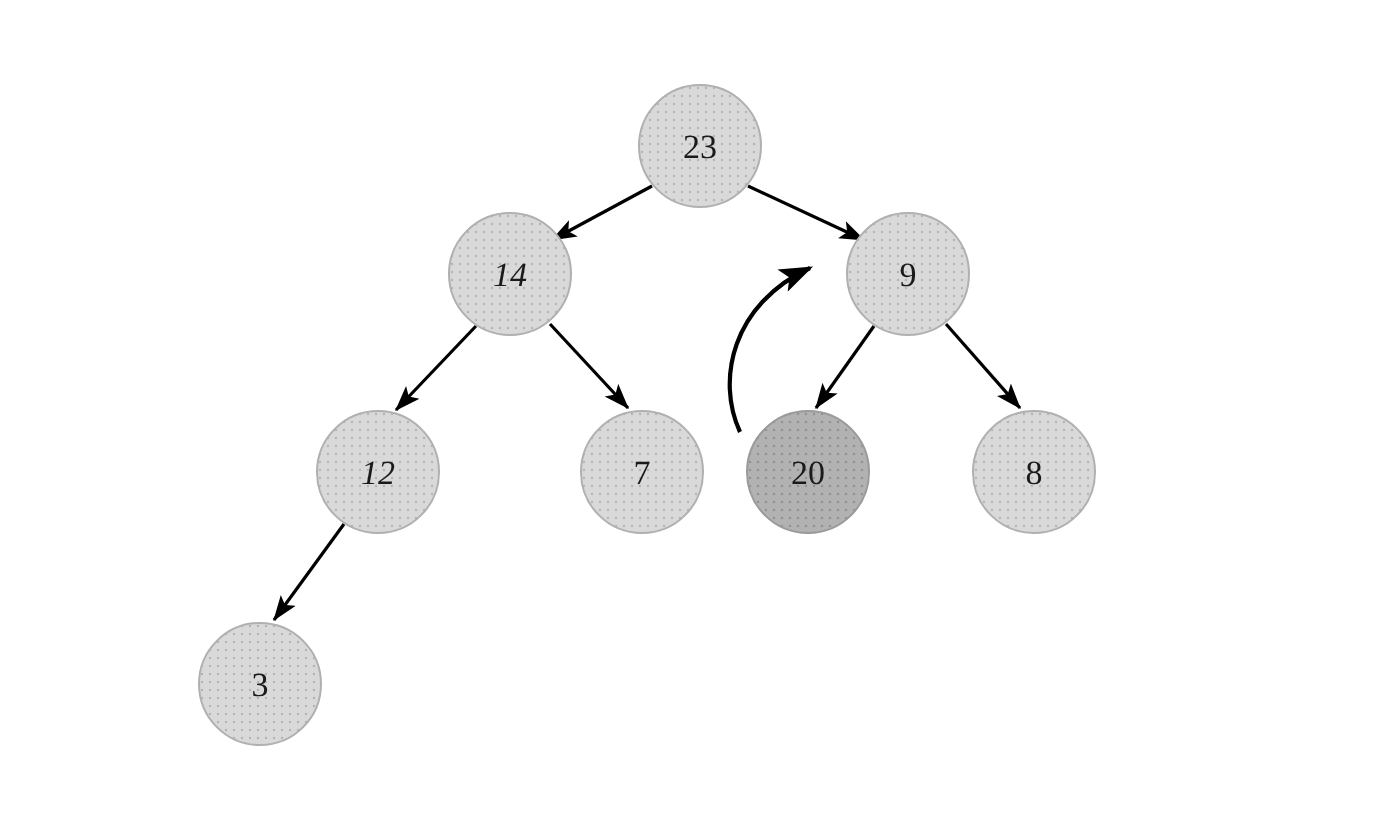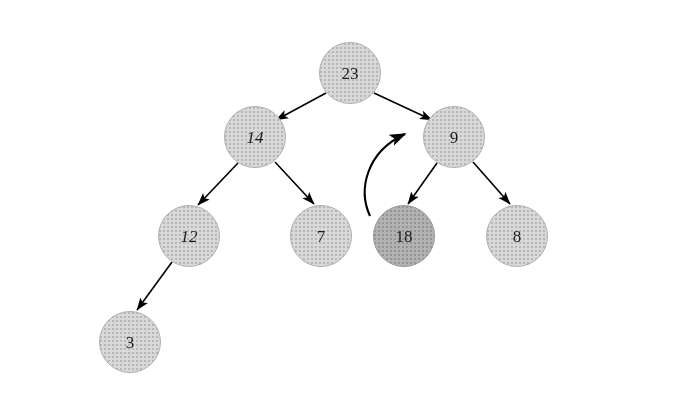--- a/index.html
+++ b/index.html
@@ -90,21 +90,21 @@
       <div class="tree-node" style="left: 423px; top: 106px; width: 62px; height: 62px;">
         <span class="node-label">9</span>
       </div>
       <div class="tree-node" style="left: 158px; top: 205px; width: 62px; height: 62px; font-style: italic;">
         <span class="node-label">12</span>
       </div>
       <div class="tree-node" style="left: 290px; top: 205px; width: 62px; height: 62px;">
         <span class="node-label">7</span>
       </div>
       <div class="tree-node highlight" style="left: 373px; top: 205px; width: 62px; height: 62px;">
-        <span class="node-label">18</span>
+        <span class="node-label">20</span>
       </div>
       <div class="tree-node" style="left: 486px; top: 205px; width: 62px; height: 62px;">
         <span class="node-label">8</span>
       </div>
       <div class="tree-node" style="left: 99px; top: 311px; width: 62px; height: 62px;">
         <span class="node-label">3</span>
       </div>
     </div>
 
 </div>

